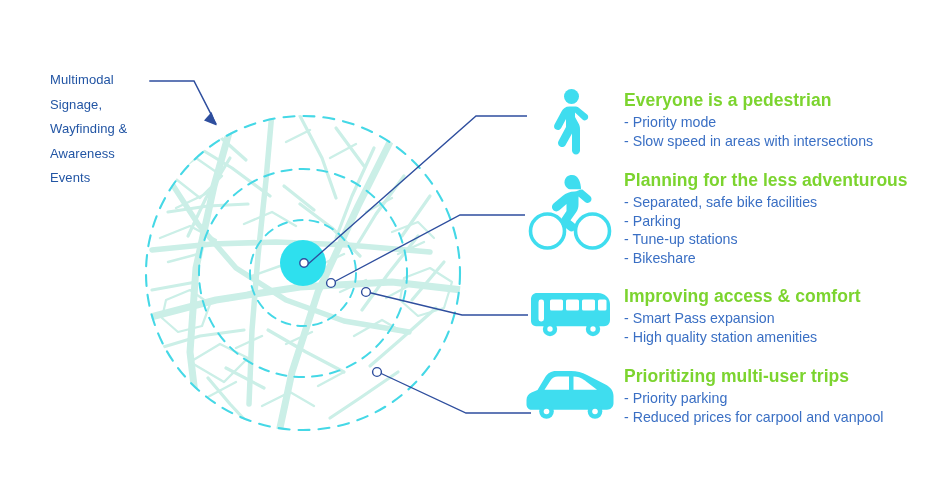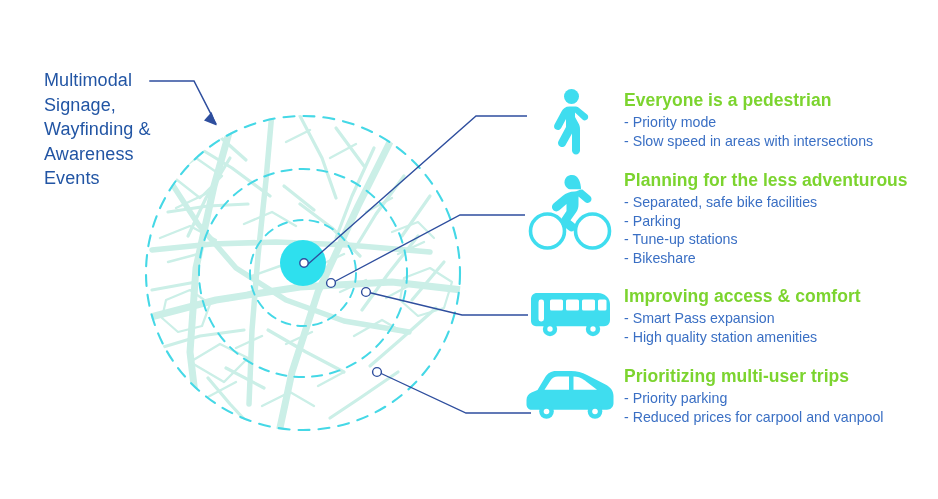--- a/index.html
+++ b/index.html
@@ -29,25 +29,25 @@
     position: absolute;
     left: 0; top: 0;
     width: 938px;
     height: 499px;
     display: block;
   }
 
   
   #left-caption {
     position: absolute;
-    left: 44px;
+    left: 50px;
     top: 68px;
     width: 150px;
     color: #2255A4;
-    font-size: 18px;
+    font-size: 13px;
     line-height: 24.5px;
     letter-spacing: 0.1px;
     white-space: pre-line;
   }
 
   
   .row {
     position: absolute;
     left: 520px;
     width: 420px;

